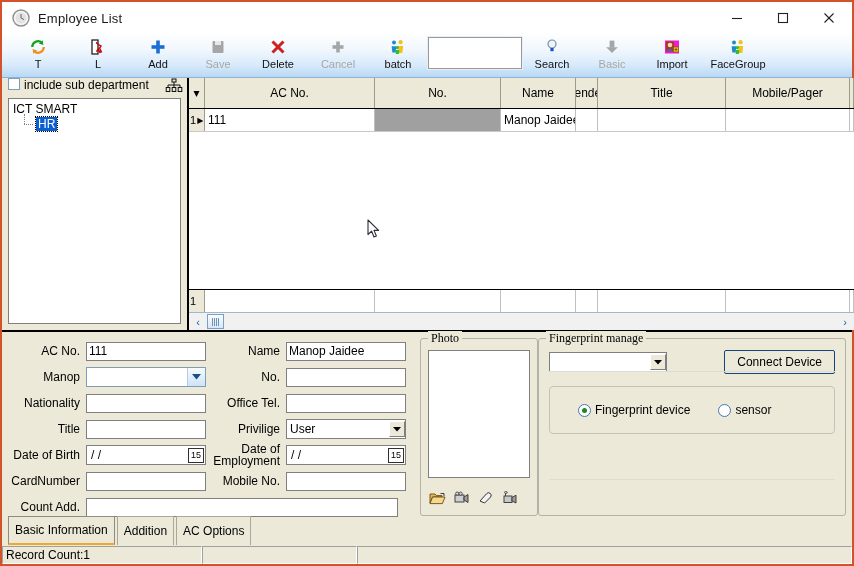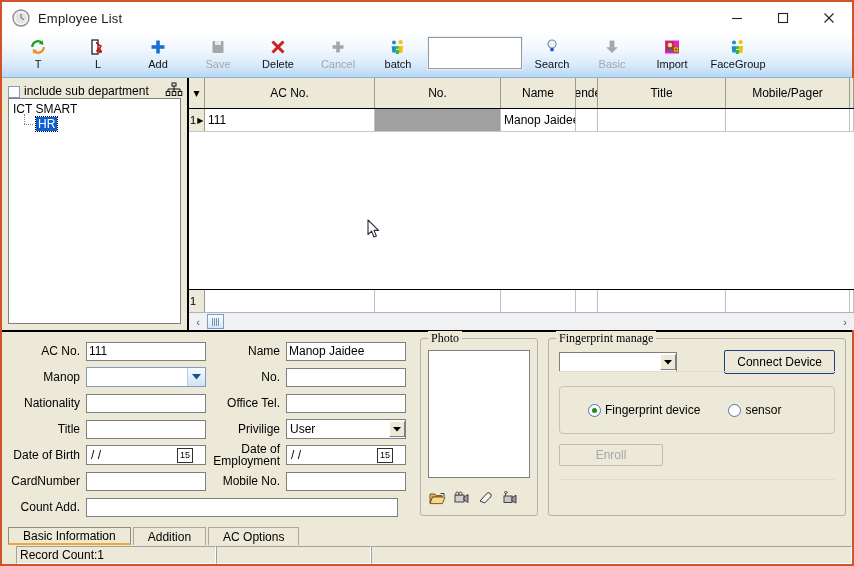--- a/index.html
+++ b/index.html
@@ -50,21 +50,21 @@
   }
 
   
   .topbody{flex:0 0 252px;display:flex;background:#ece9d8;position:relative;}
   .leftpane{
     width:186px;flex:0 0 186px;box-sizing:border-box;
     border-right:1px solid #000;background:#ece9d8;
     display:flex;flex-direction:column;padding:0;
   }
   .chkrow{
-    height:20px;display:flex;align-items:flex-end;padding:0 4px 0 6px;flex:0 0 20px;
+    height:20px;display:flex;align-items:flex-start;padding:0 4px 0 6px;flex:0 0 20px;
   }
   .chkbox{
     width:12px;height:12px;border:1px solid #7f9db9;background:#fff;box-sizing:border-box;
     margin-right:4px;flex:0 0 12px;
   }
   .chklbl{font-size:12px;color:#000;}
   .orgicon{margin-left:auto;width:18px;height:16px;}
   .treebox{
     flex:1 1 auto;margin:0 6px 6px 6px;background:#fff;border:1px solid #7f7f7f;
     border-top-color:#808080;border-left-color:#808080;
@@ -141,40 +141,40 @@
     margin-left:auto;width:16px;height:16px;background:#ece9d8;
     border:1px solid #fff;border-right-color:#808080;border-bottom-color:#808080;
     display:flex;align-items:center;justify-content:center;box-sizing:border-box;
   }
   .datefld{
     height:20px;width:120px;flex:0 0 120px;background:#fff;box-sizing:border-box;
     border:1px solid #7f7f7f;border-top-color:#808080;border-left-color:#808080;
     display:flex;align-items:center;padding-left:4px;font-size:12px;color:#000;
   }
   .calbtn{
-    margin-left:auto;margin-right:12px;width:16px;height:15px;box-sizing:border-box;
+    margin-left:auto;margin-right:1px;width:16px;height:15px;box-sizing:border-box;
     border:1px solid #303030;background:#fff;font-size:9px;line-height:13px;
     text-align:center;color:#000;
   }
   .tri-lab{line-height:12px;}
   
   .grp{
     border:1px solid #b2b2a8;box-sizing:border-box;position:relative;
     background:transparent;border-radius:3px;
   }
   .grp>.cap{
     position:absolute;top:-8px;left:7px;background:#ece9d8;padding:0 3px;font-size:12px;color:#000;font-family:Liberation Serif, serif;
   }
   .photogrp{width:118px;flex:0 0 118px;height:178px;margin-left:8px;}
   .photobox{
     position:absolute;left:7px;top:11px;width:102px;height:128px;background:#fff;
     border:1px solid #7f7f7f;box-sizing:border-box;
   }
   .photoicons{position:absolute;left:8px;bottom:7px;display:flex;gap:7px;align-items:center;}
-  .fpgrp{flex:1 1 auto;height:178px;margin-left:10px;}
+  .fpgrp{flex:1 1 auto;height:178px;}
   .fp-top{position:absolute;left:10px;top:11px;right:10px;display:flex;align-items:center;}
   .fp-combo{width:118px;flex:0 0 118px;}
   .connbtn{
     margin-left:auto;height:24px;padding:0 12px;box-sizing:border-box;background:#ece9d8;
     border:1px solid #16457e;border-radius:2px;display:flex;align-items:center;
     justify-content:center;font-size:12px;color:#000;
   }
   .fp-inner{
     position:absolute;left:10px;top:47px;right:10px;height:48px;
     border:1px solid #c3c3ba;border-radius:4px;box-sizing:border-box;
@@ -188,30 +188,30 @@
     position:absolute;left:10px;top:105px;width:104px;height:22px;box-sizing:border-box;
     background:#ece9d8;border:1px solid #bdbdb2;border-radius:2px;
     display:flex;align-items:center;justify-content:center;font-size:12px;color:#a7a7a7;
   }
   .fp-sep{position:absolute;left:10px;right:10px;top:140px;border-top:1px solid #dcdcd2;}
   .fp-sep2{position:absolute;left:10px;right:10px;top:32px;border-top:1px solid #dcdcd2;}
 
   
   .tabs{height:19px;flex:0 0 19px;display:flex;align-items:flex-end;padding-left:6px;}
   .tab{
-    height:18px;box-sizing:border-box;padding:0 14px;display:flex;align-items:center;
+    height:29px;box-sizing:border-box;padding:0 6px;display:flex;align-items:center;
     font-size:12px;color:#000;background:#ece9d8;border:1px solid #aca899;
     border-bottom:none;margin-right:2px;
   }
   .tab.active{border:1px solid #8f8b7d;border-bottom:2px solid #f0a92c;background:#ece9d8;}
 
   
   .statusbar{
     height:19px;flex:0 0 19px;display:flex;align-items:stretch;background:#ece9d8;
-    padding:1px 0 0 14px;box-sizing:border-box;
+    padding:1px 0 0 0;box-sizing:border-box;
   }
   .spanel{
     border:1px solid #ffffff;border-top-color:#a0a0a0;border-left-color:#a0a0a0;
     box-sizing:border-box;display:flex;align-items:center;padding-left:3px;
     font-size:12px;color:#000;background:#ece9d8;
   }
   .sp1{width:200px;flex:0 0 200px;}
   .sp2{width:155px;flex:0 0 155px;}
   .sp3{flex:1 1 auto;position:relative;}
   .cursor{position:absolute;left:365px;top:217px;width:14px;height:21px;pointer-events:none;}
@@ -591,21 +591,20 @@
             <span class="radio">
                 <i></i>
               </span>
             <span>Fingerprint device</span>
           </span>
           <span class="rlbl">
             <span class="radio"></span>
             <span>sensor</span>
           </span>
         </div>
-        <div class="enrollbtn">Enroll</div>
         <div class="fp-sep"></div>
       </div>
     </div>
 
     <div class="tabs">
       <div class="tab active">Basic Information</div>
       <div class="tab">Addition</div>
       <div class="tab">AC Options</div>
     </div>
 

